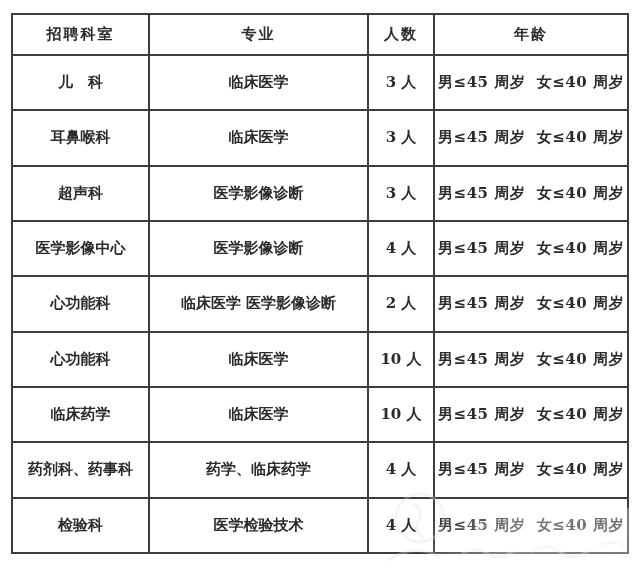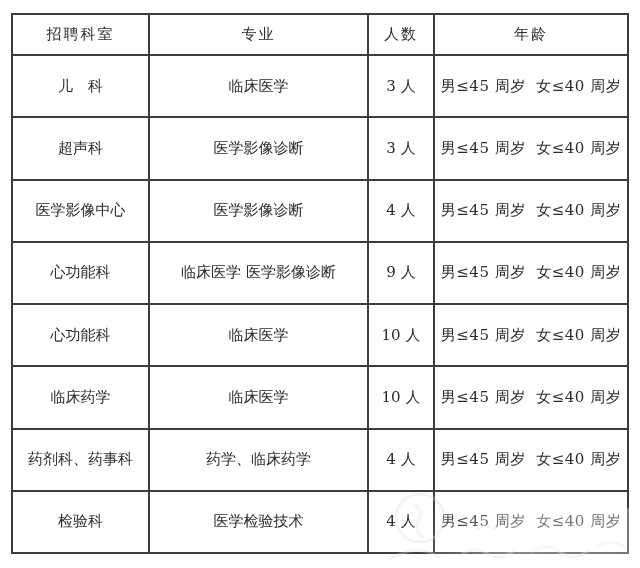--- a/index.html
+++ b/index.html
@@ -31,21 +31,21 @@
     color: #2b2b2b;
   }
   table.recruit th,
   table.recruit td {
     border: 2px solid #3d3d3d;
     text-align: center;
     vertical-align: middle;
     padding: 6px 2px;
     white-space: pre;
     overflow: hidden;
-    font-weight: normal;
+    font-weight: bold;
     font-size: 15px;
   }
   table.recruit thead tr { height: 41px; }
   table.recruit th { letter-spacing: 2px; }
   col.c1 { width: 137px; }
   col.c2 { width: 219px; }
   col.c3 { width: 66px; }
   col.c4 { width: 194px; }
   td[data-name="age-cell"] {
     font-size: 13.5px;
@@ -96,35 +96,41 @@
         </tr>
     </thead>
     <tbody data-name="table-body">
         <tr data-name="table-row">
           <td data-name="dept-cell">儿　科</td>
           <td data-name="major-cell">临床医学</td>
           <td data-name="count-cell">3 人</td>
           <td data-name="age-cell">男≤45 周岁  女≤40 周岁</td>
         </tr>
         <tr data-name="table-row">
+          <td data-name="dept-cell">耳鼻喉科</td>
+          <td data-name="major-cell">临床医学</td>
+          <td data-name="count-cell">3 人</td>
+          <td data-name="age-cell">男≤45 周岁  女≤40 周岁</td>
+        </tr>
+        <tr data-name="table-row">
           <td data-name="dept-cell">超声科</td>
           <td data-name="major-cell">医学影像诊断</td>
           <td data-name="count-cell">3 人</td>
           <td data-name="age-cell">男≤45 周岁  女≤40 周岁</td>
         </tr>
         <tr data-name="table-row">
           <td data-name="dept-cell">医学影像中心</td>
           <td data-name="major-cell">医学影像诊断</td>
           <td data-name="count-cell">4 人</td>
           <td data-name="age-cell">男≤45 周岁  女≤40 周岁</td>
         </tr>
         <tr data-name="table-row">
           <td data-name="dept-cell">心功能科</td>
           <td data-name="major-cell">临床医学 医学影像诊断</td>
-          <td data-name="count-cell">9 人</td>
+          <td data-name="count-cell">2 人</td>
           <td data-name="age-cell">男≤45 周岁  女≤40 周岁</td>
         </tr>
         <tr data-name="table-row">
           <td data-name="dept-cell">心功能科</td>
           <td data-name="major-cell">临床医学</td>
           <td data-name="count-cell">10 人</td>
           <td data-name="age-cell">男≤45 周岁  女≤40 周岁</td>
         </tr>
         <tr data-name="table-row">
           <td data-name="dept-cell">临床药学</td>

